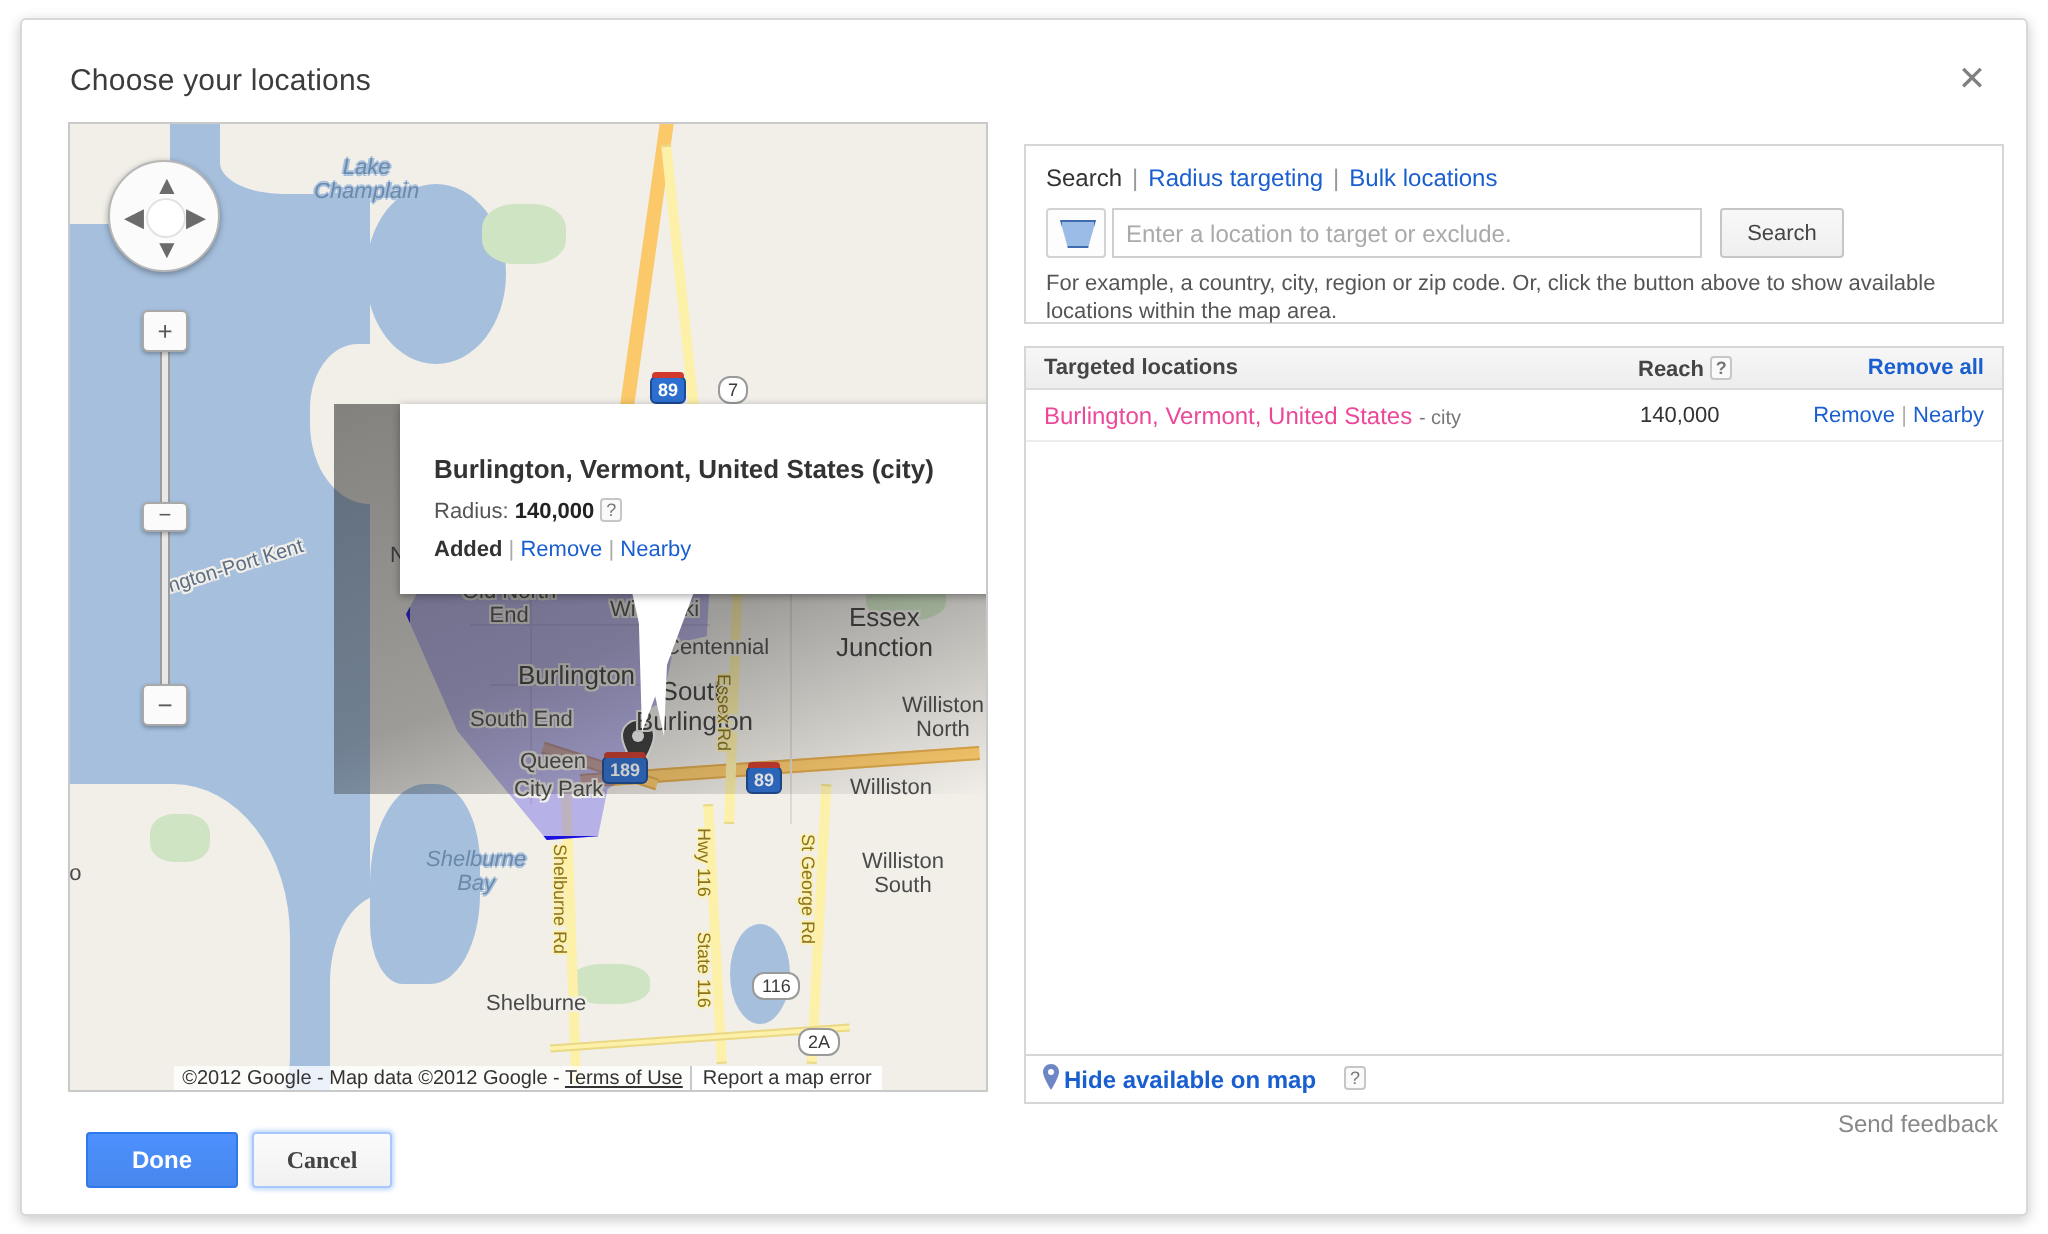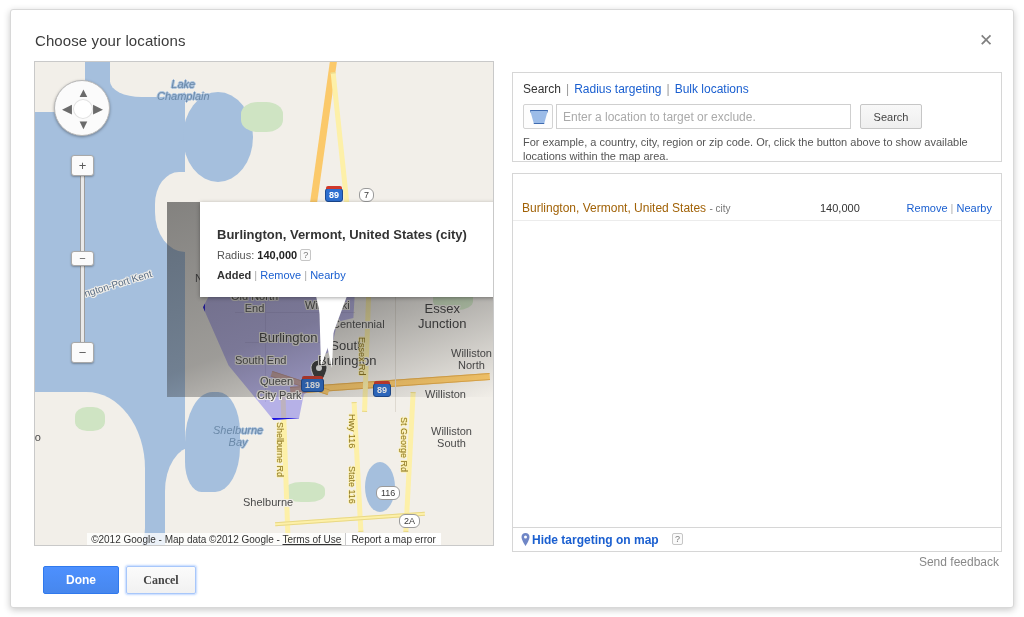--- a/index.html
+++ b/index.html
@@ -240,21 +240,21 @@
     background: linear-gradient(#f7f7f7, #ededed);
     border-bottom: 1px solid #dcdcdc;
   }
   .t-head .h-name { position: absolute; left: 9px; top: 4px; font-size: 11px; font-weight: bold; color: #444; }
   .t-head .h-reach { position: absolute; left: 306px; top: 4px; font-size: 11px; font-weight: bold; color: #444; }
   .t-head .h-remove { position: absolute; right: 9px; top: 4px; font-size: 11px; font-weight: bold; }
   .t-head .h-remove a { color: #1a5fd0; text-decoration: none; }
 
   .t-row { position: absolute; left: 0; right: 0; top: 21px; height: 26px; border-bottom: 1px solid #ececec; }
   .t-row .r-name { position: absolute; left: 9px; top: 6px; font-size: 12px; }
-  .t-row .r-name a { color: #a16207; text-decoration: none; }
+  .t-row .r-name a { color: #ec4899; text-decoration: none; }
   .t-row .r-type { font-size: 10px; color: #777; }
   .t-row .r-reach { position: absolute; left: 307px; top: 7px; font-size: 11px; color: #333; }
   .t-row .r-acts { position: absolute; right: 9px; top: 7px; font-size: 11px; }
   .t-row .r-acts a { color: #1a5fd0; text-decoration: none; }
   .t-row .r-acts .sep { color: #b0b0b0; }
 
   .hidebar {
     position: absolute; left: 501px; top: 518px; width: 490px; height: 24px;
     border: 1px solid #d6d6d6; border-top: none; background: #fff;
   }
@@ -424,35 +424,40 @@
       </div>
       <div class="areabtn">
         <div class="shape"></div>
       </div>
       <input class="search-input" type="text" placeholder="Enter a location to target or exclude." style="">
       <button class="search-btn">Search</button>
       <div class="search-hint">For example, a country, city, region or zip code. Or, click the button above to show available locations within the map area.</div>
     </div>
 
     <div class="targeted">
+      <div class="t-head">
+        <span class="h-name">Targeted locations</span>
+        <span class="h-reach"><span>Reach</span> <span class="helpq">?</span></span>
+        <span class="h-remove"><a href="#">Remove all</a></span>
+      </div>
       <div class="t-row">
         <span class="r-name"><a href="#">Burlington, Vermont, United States</a> <span class="r-type">- city</span></span>
         <span class="r-reach">140,000</span>
         <span class="r-acts"><a href="#">Remove</a> <span class="sep">|</span> <a href="#">Nearby</a></span>
       </div>
     </div>
 
     <div class="hidebar">
       <span class="pinicon">
         <svg viewBox="0 0 9 13" width="9" height="13">
           <path d="M4.5 0C2.3 0 .5 1.7.5 3.9.5 6.8 4.5 13 4.5 13s4-6.2 4-9.1C8.5 1.7 6.7 0 4.5 0z" fill="#6f86c6"></path>
           <circle cx="4.5" cy="4" r="1.5" fill="#ffffff"></circle>
         </svg>
       </span>
-      <span class="hl">Hide targeting on map</span>
+      <span class="hl">Hide available on map</span>
       <span class="helpq q">?</span>
     </div>
 
     <div class="feedback">Send feedback</div>
 
     <button class="btn-done">Done</button>
     <button class="btn-cancel">Cancel</button>
 
   </div>
 </div>

